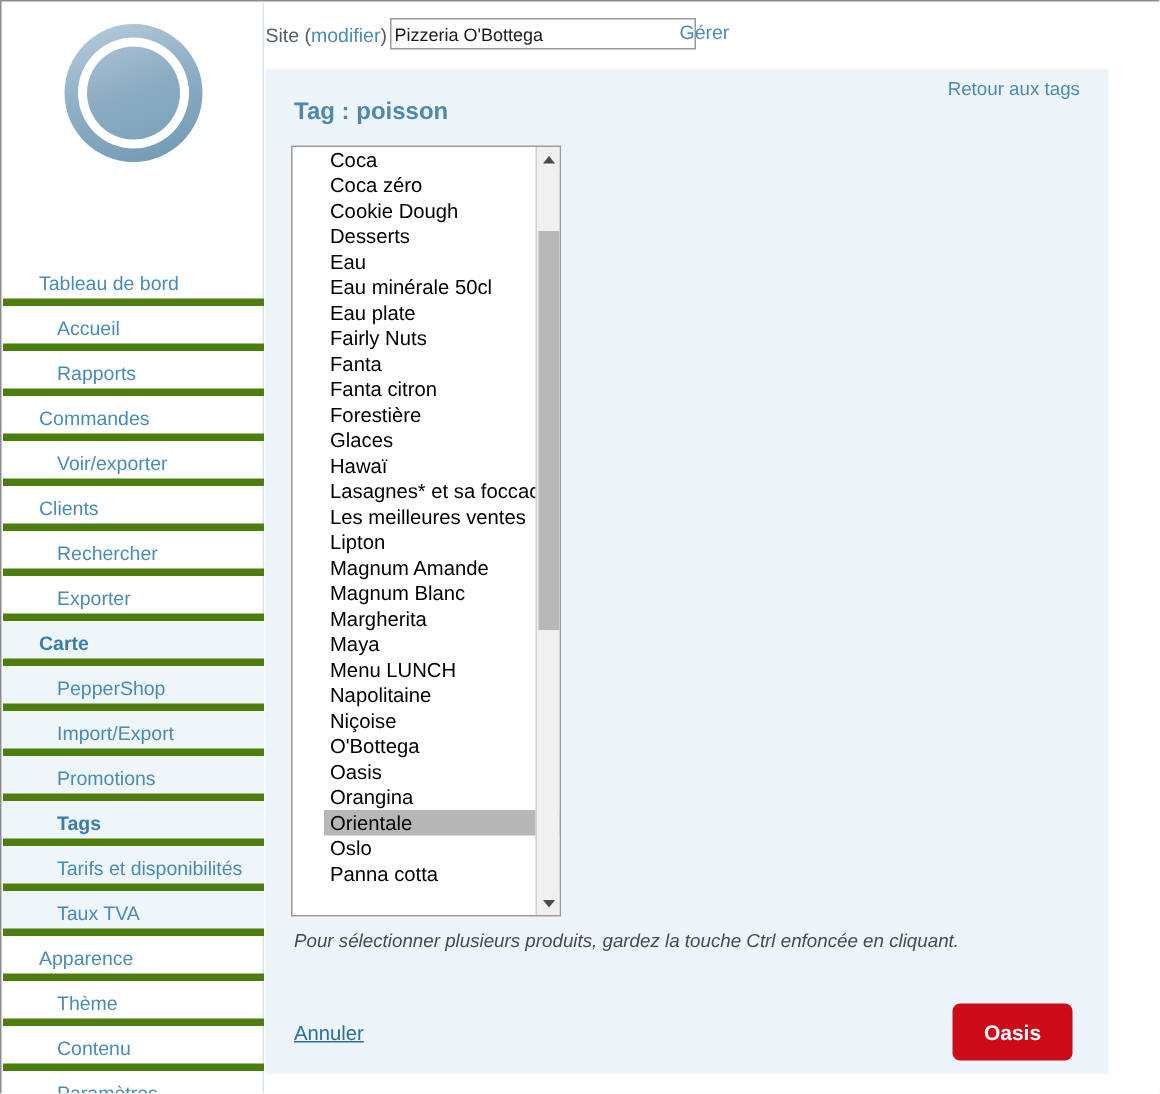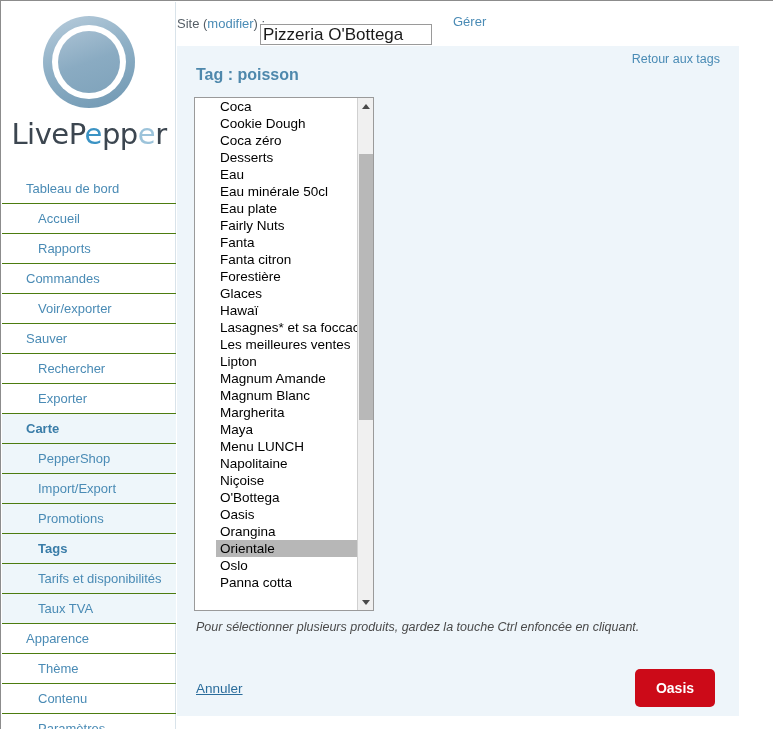--- a/index.html
+++ b/index.html
@@ -83,21 +83,21 @@
     left: 0;
     top: 172px;
     width: 174px;
   }
   .nav-group { position: relative; }
   .nav-group.active { background: #eef6fa; }
   .nav-item {
     position: relative;
     height: 30px;
     line-height: 30px;
-    border-bottom: 1px solid #4d7c0f;
+    border-bottom: 5px solid #4d7c0f;
     color: #4a8bb5;
     font-size: 13px;
     box-sizing: border-box;
     white-space: nowrap;
     overflow: hidden;
   }
   .nav-item.lvl0 { padding-left: 24px; }
   .nav-item.lvl1 { padding-left: 36px; }
   .nav-item.bold { font-weight: bold; color: #3a7da8; }
 
@@ -115,30 +115,29 @@
     top: 15px;
     font-size: 13px;
     color: #4a8bb5;
     white-space: nowrap;
   }
   #site-label .plain { color: #555e66; }
   #site-input {
     position: absolute;
     left: 83px;
     top: 11px;
-    width: 172px;
+    width: 204px;
     height: 21px;
     border: 1px solid #9a9a9a;
     background: #ffffff;
     font-family: "Liberation Sans", sans-serif;
-    font-size: 17px;
+    font-size: 12px;
     color: #1a1a1a;
     padding: 0 2px;
     box-sizing: border-box;
-    margin-top: 12px;
   }
   #manage-link {
     position: absolute;
     left: 276px;
     top: 13px;
     font-size: 13px;
     color: #4a8bb5;
     cursor: pointer;
   }
 
@@ -281,35 +280,34 @@
 <div id="page">
 
   <div id="sidebar">
 
     <div id="logo-block">
       <div class="logo-mark">
         <div class="logo-mark-inner-ring">
           <div class="logo-mark-core"></div>
         </div>
       </div>
-      <div class="logo-word"><span>Live</span><span>P</span><span class="dot-a">e</span><span>pp</span><span class="dot-b">e</span><span>r</span></div>
     </div>
 
     <div id="nav">
         <div class="nav-group">
           <div class="nav-item lvl0">Tableau de bord</div>
           <div class="nav-item lvl1">Accueil</div>
           <div class="nav-item lvl1">Rapports</div>
         </div>
         <div class="nav-group">
           <div class="nav-item lvl0">Commandes</div>
           <div class="nav-item lvl1">Voir/exporter</div>
         </div>
         <div class="nav-group">
-          <div class="nav-item lvl0">Sauver</div>
+          <div class="nav-item lvl0">Clients</div>
           <div class="nav-item lvl1">Rechercher</div>
           <div class="nav-item lvl1">Exporter</div>
         </div>
         <div class="nav-group active">
           <div class="nav-item lvl0 bold">Carte</div>
           <div class="nav-item lvl1">PepperShop</div>
           <div class="nav-item lvl1">Import/Export</div>
           <div class="nav-item lvl1">Promotions</div>
           <div class="nav-item lvl1 bold">Tags</div>
           <div class="nav-item lvl1">Tarifs et disponibilités</div>
@@ -330,22 +328,22 @@
     <div id="manage-link">Gérer</div>
   </div>
 
   <div id="panel">
     <div id="back-link">Retour aux tags</div>
     <div id="panel-title">Tag : poisson</div>
 
     <div id="listbox">
       <div id="list-scroll">
           <div class="list-option">Coca</div>
+          <div class="list-option">Coca zéro</div>
           <div class="list-option">Cookie Dough</div>
-          <div class="list-option">Coca zéro</div>
           <div class="list-option">Desserts</div>
           <div class="list-option">Eau</div>
           <div class="list-option">Eau minérale 50cl</div>
           <div class="list-option">Eau plate</div>
           <div class="list-option">Fairly Nuts</div>
           <div class="list-option">Fanta</div>
           <div class="list-option">Fanta citron</div>
           <div class="list-option">Forestière</div>
           <div class="list-option">Glaces</div>
           <div class="list-option">Hawaï</div>

